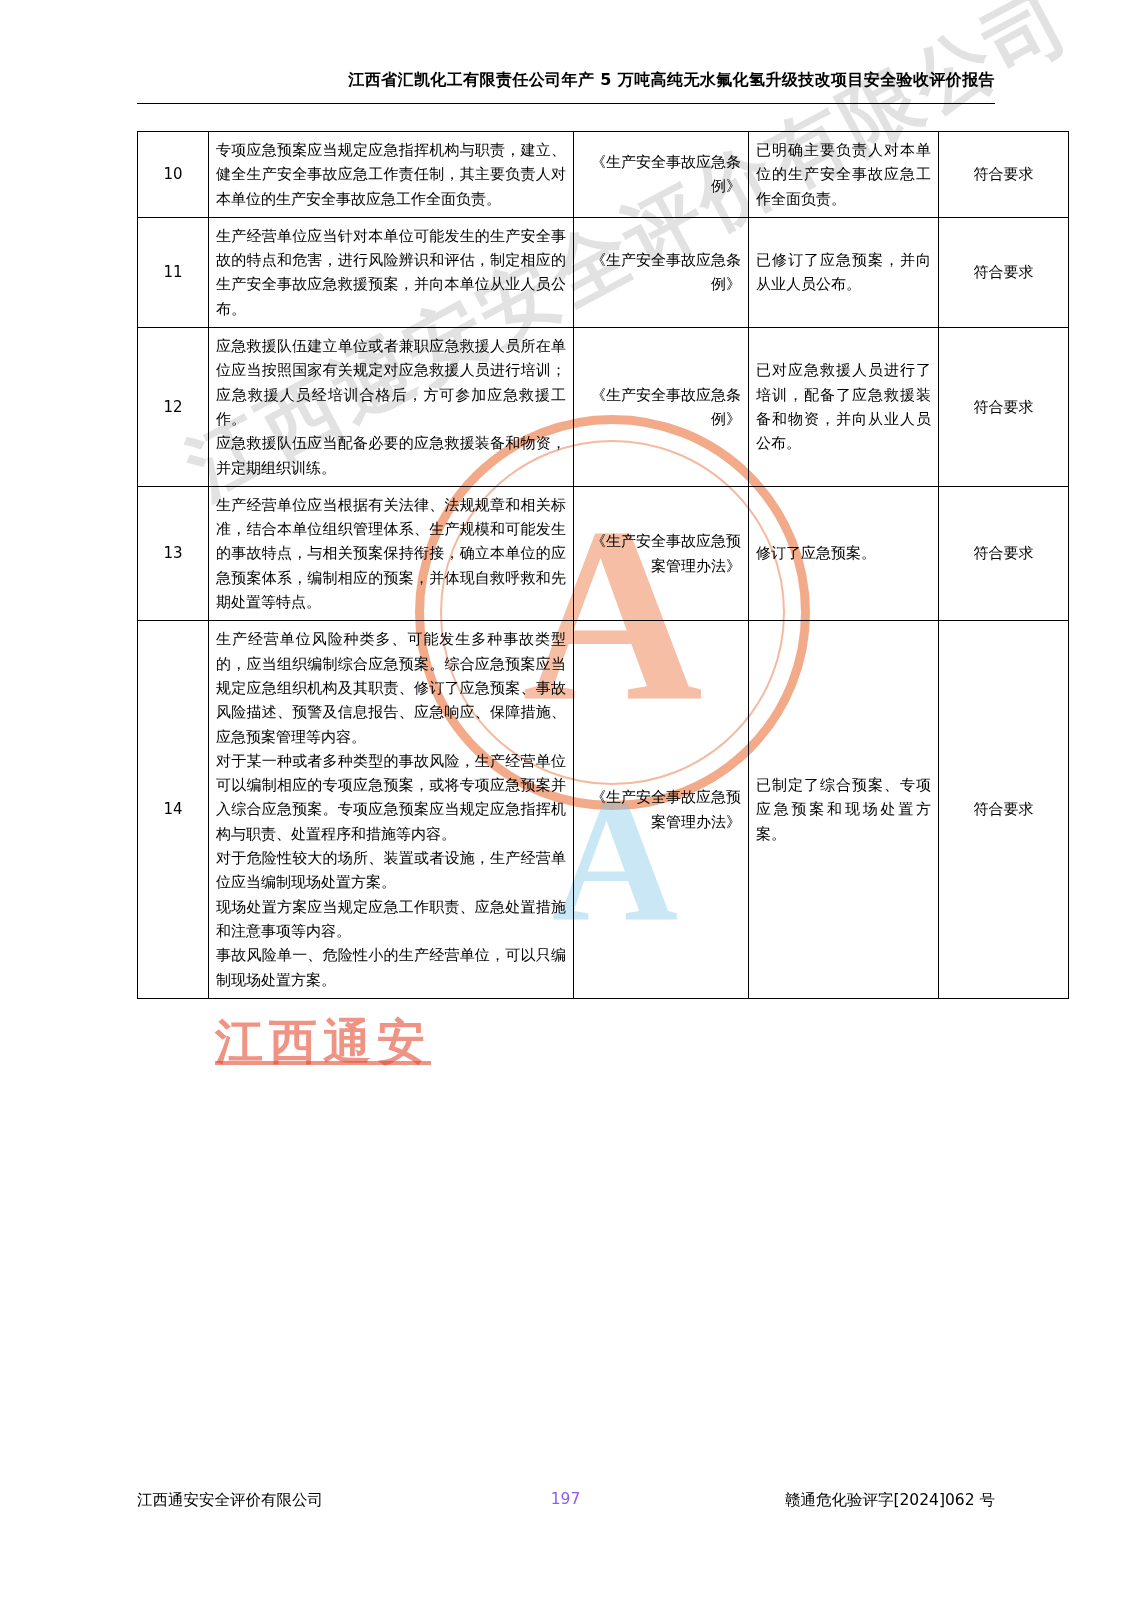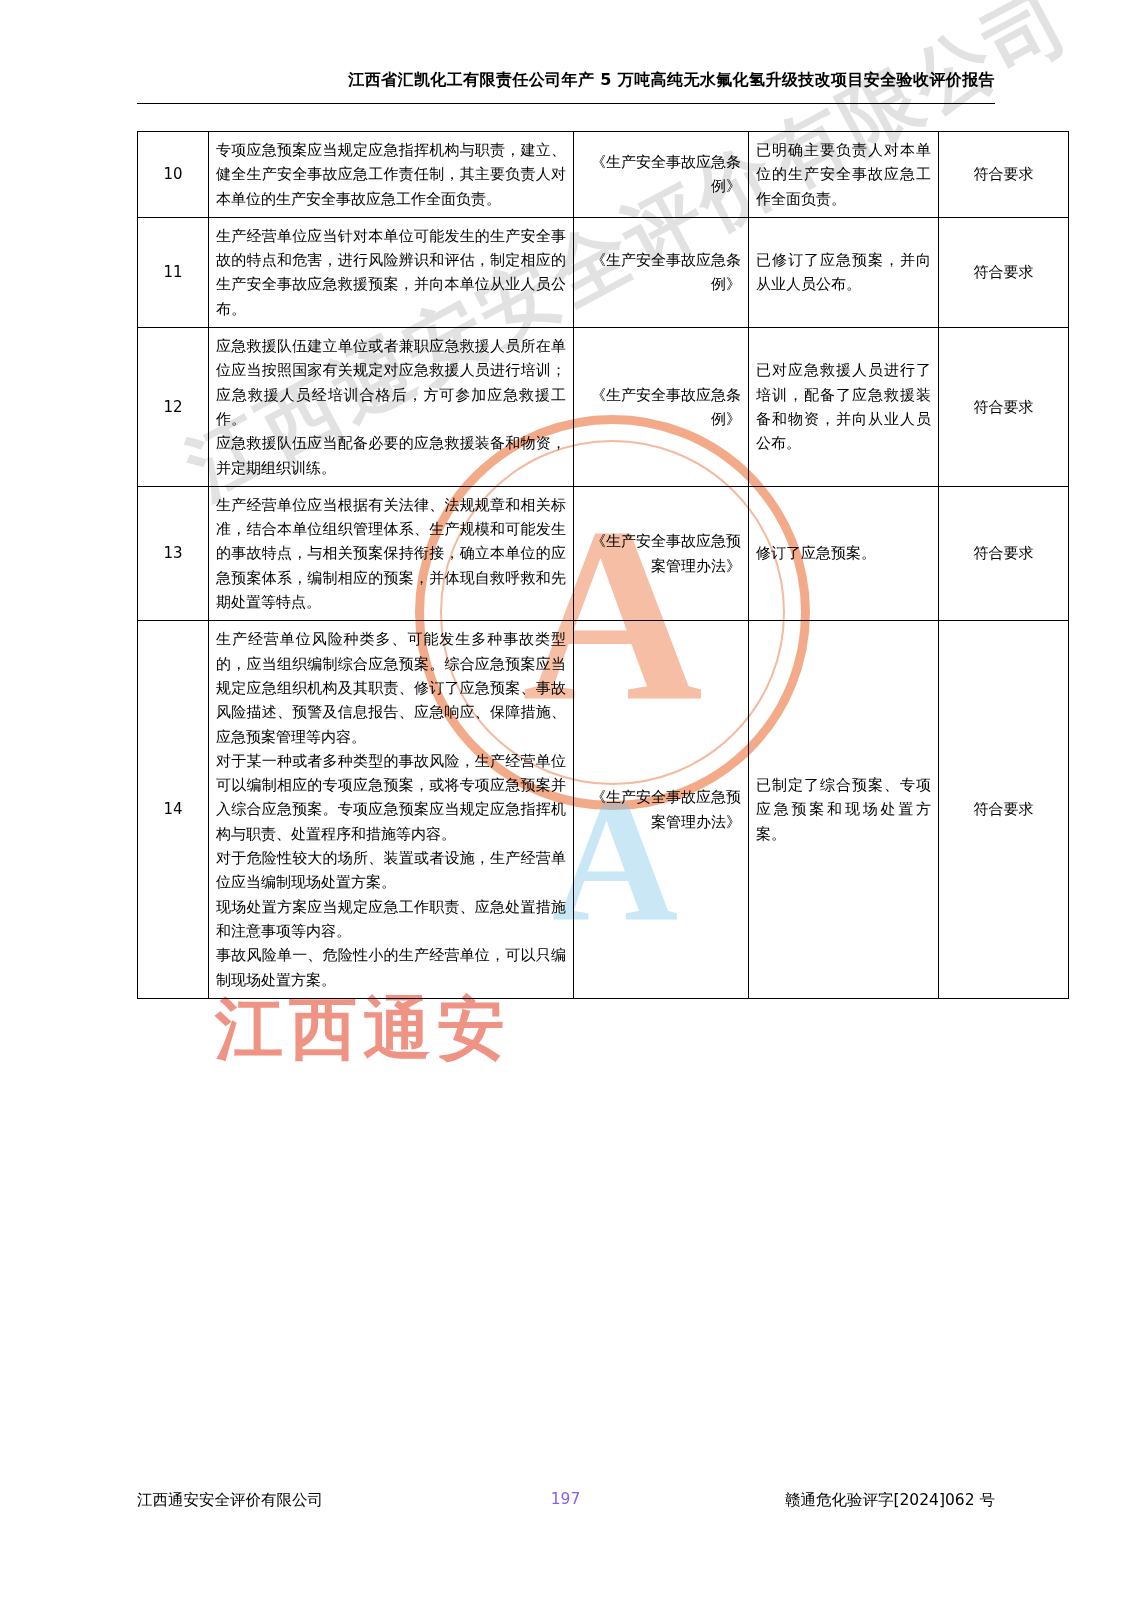--- a/index.html
+++ b/index.html
@@ -167,28 +167,29 @@
     width: 840px;
     font-size: 78px;
     font-weight: bold;
     color: rgba(190, 190, 190, 0.45);
     transform: rotate(-28deg);
     transform-origin: left top;
     white-space: nowrap;
     letter-spacing: 4px;
   }
   .wm-text-red {
-    top: 984px;
+    top: 1010px;
     left: 215px;
     width: 760px;
-    font-size: 68px;
+    font-size: 48px;
     font-weight: bold;
     color: rgba(228, 70, 45, 0.58);
     white-space: nowrap;
     letter-spacing: 6px;
+    text-decoration: underline;
   }
 </style>
 </head>
 <body>
 
 <div class="page">
 
   <div class="wm wm-ring"></div>
   <div class="wm wm-ring-inner"></div>
   <div class="wm wm-A">A</div>

